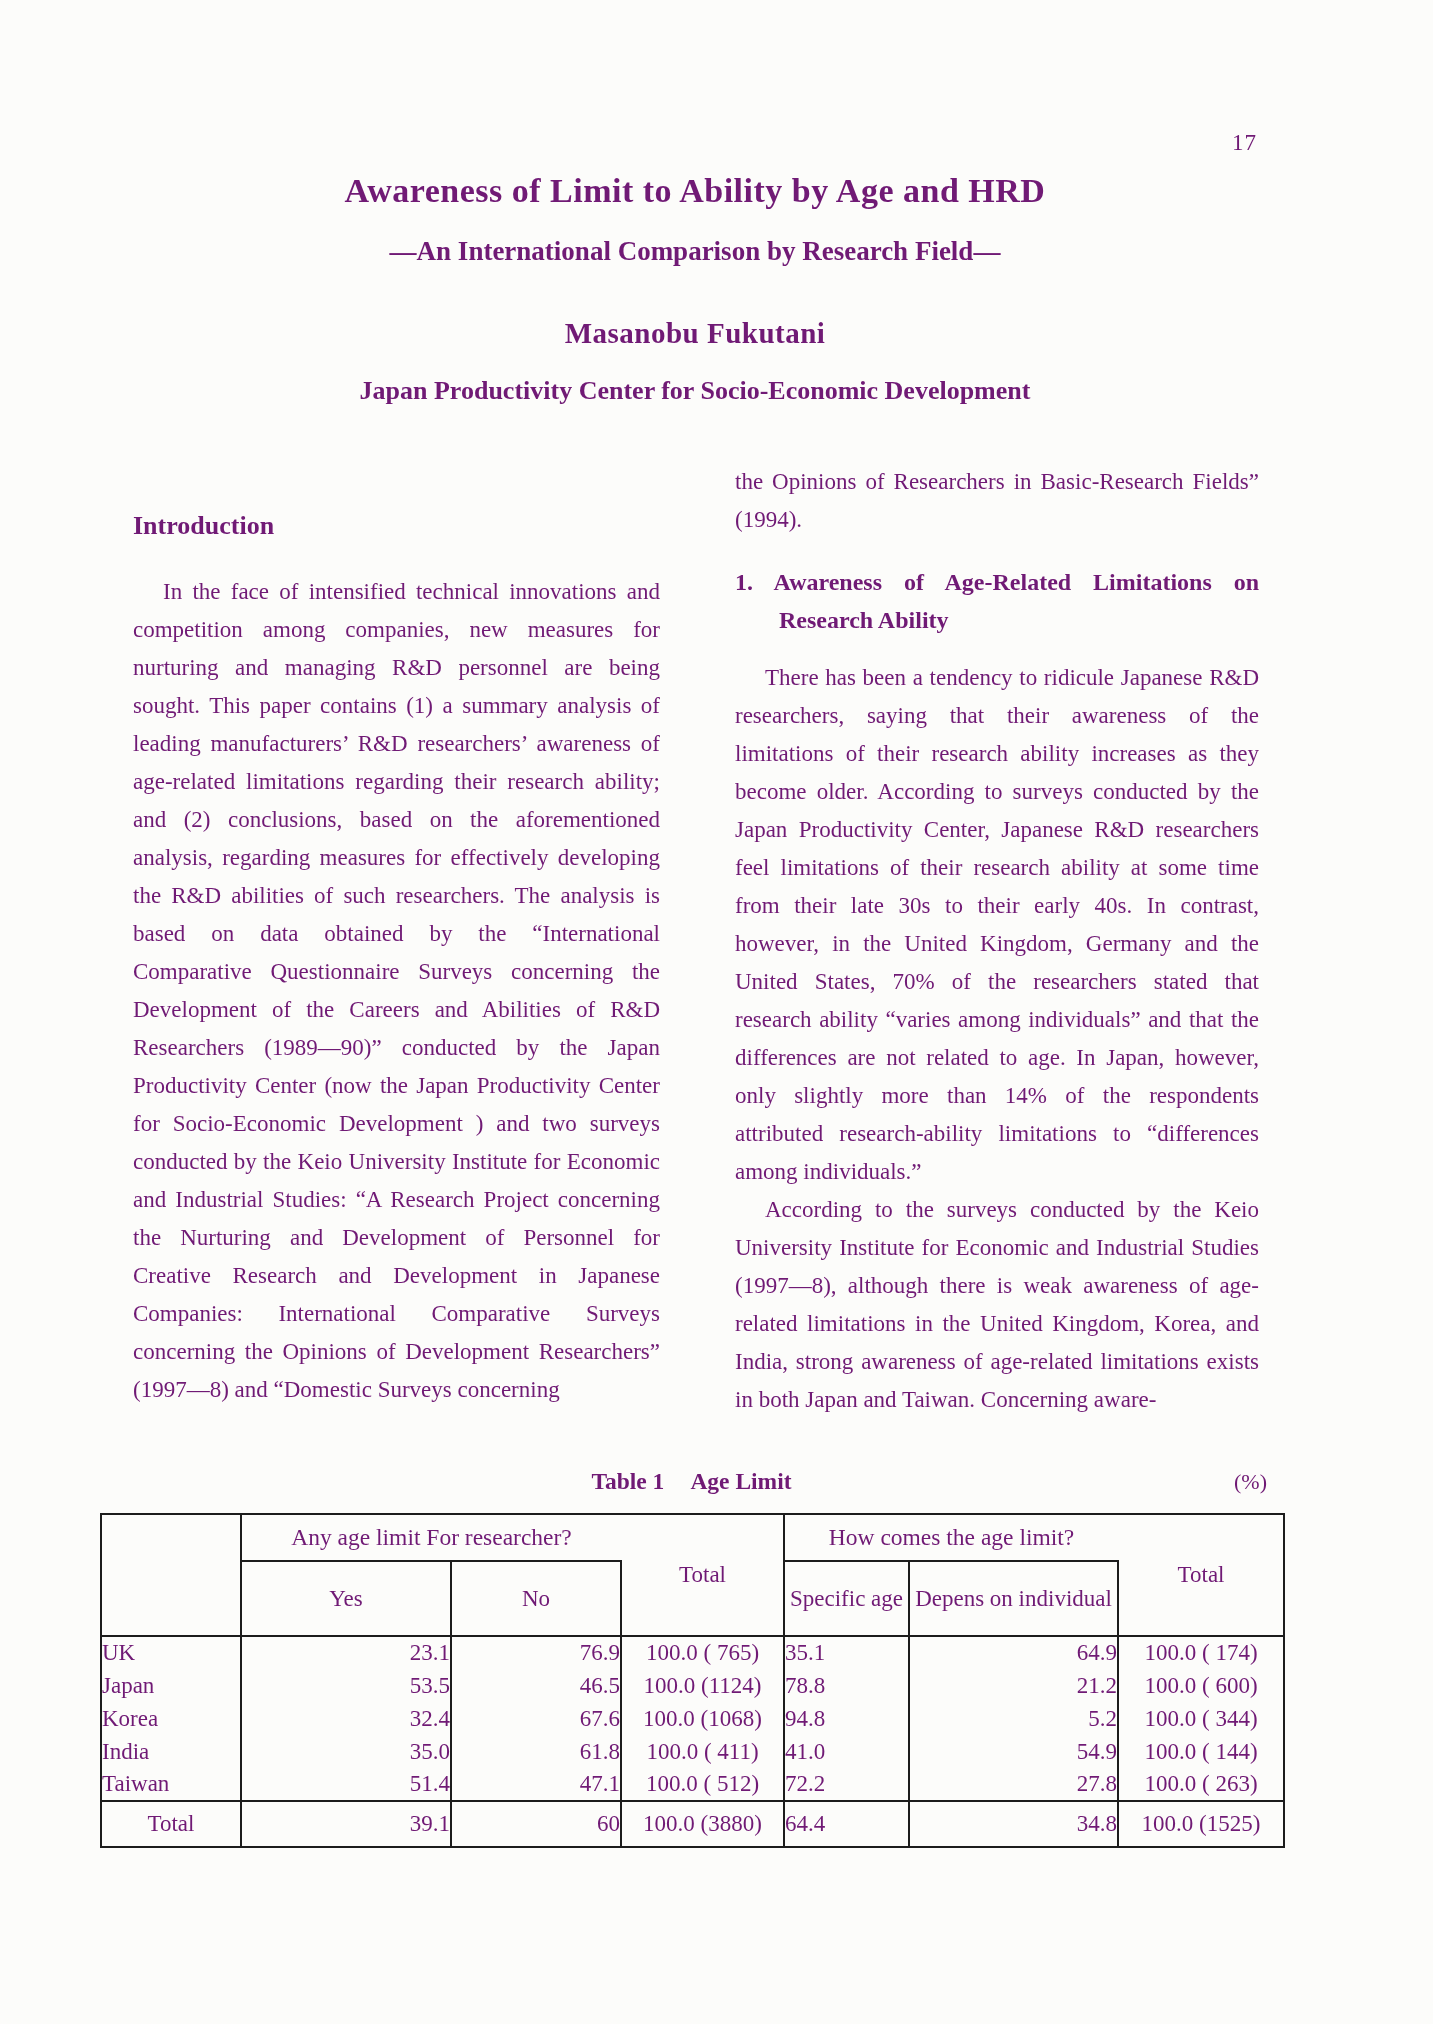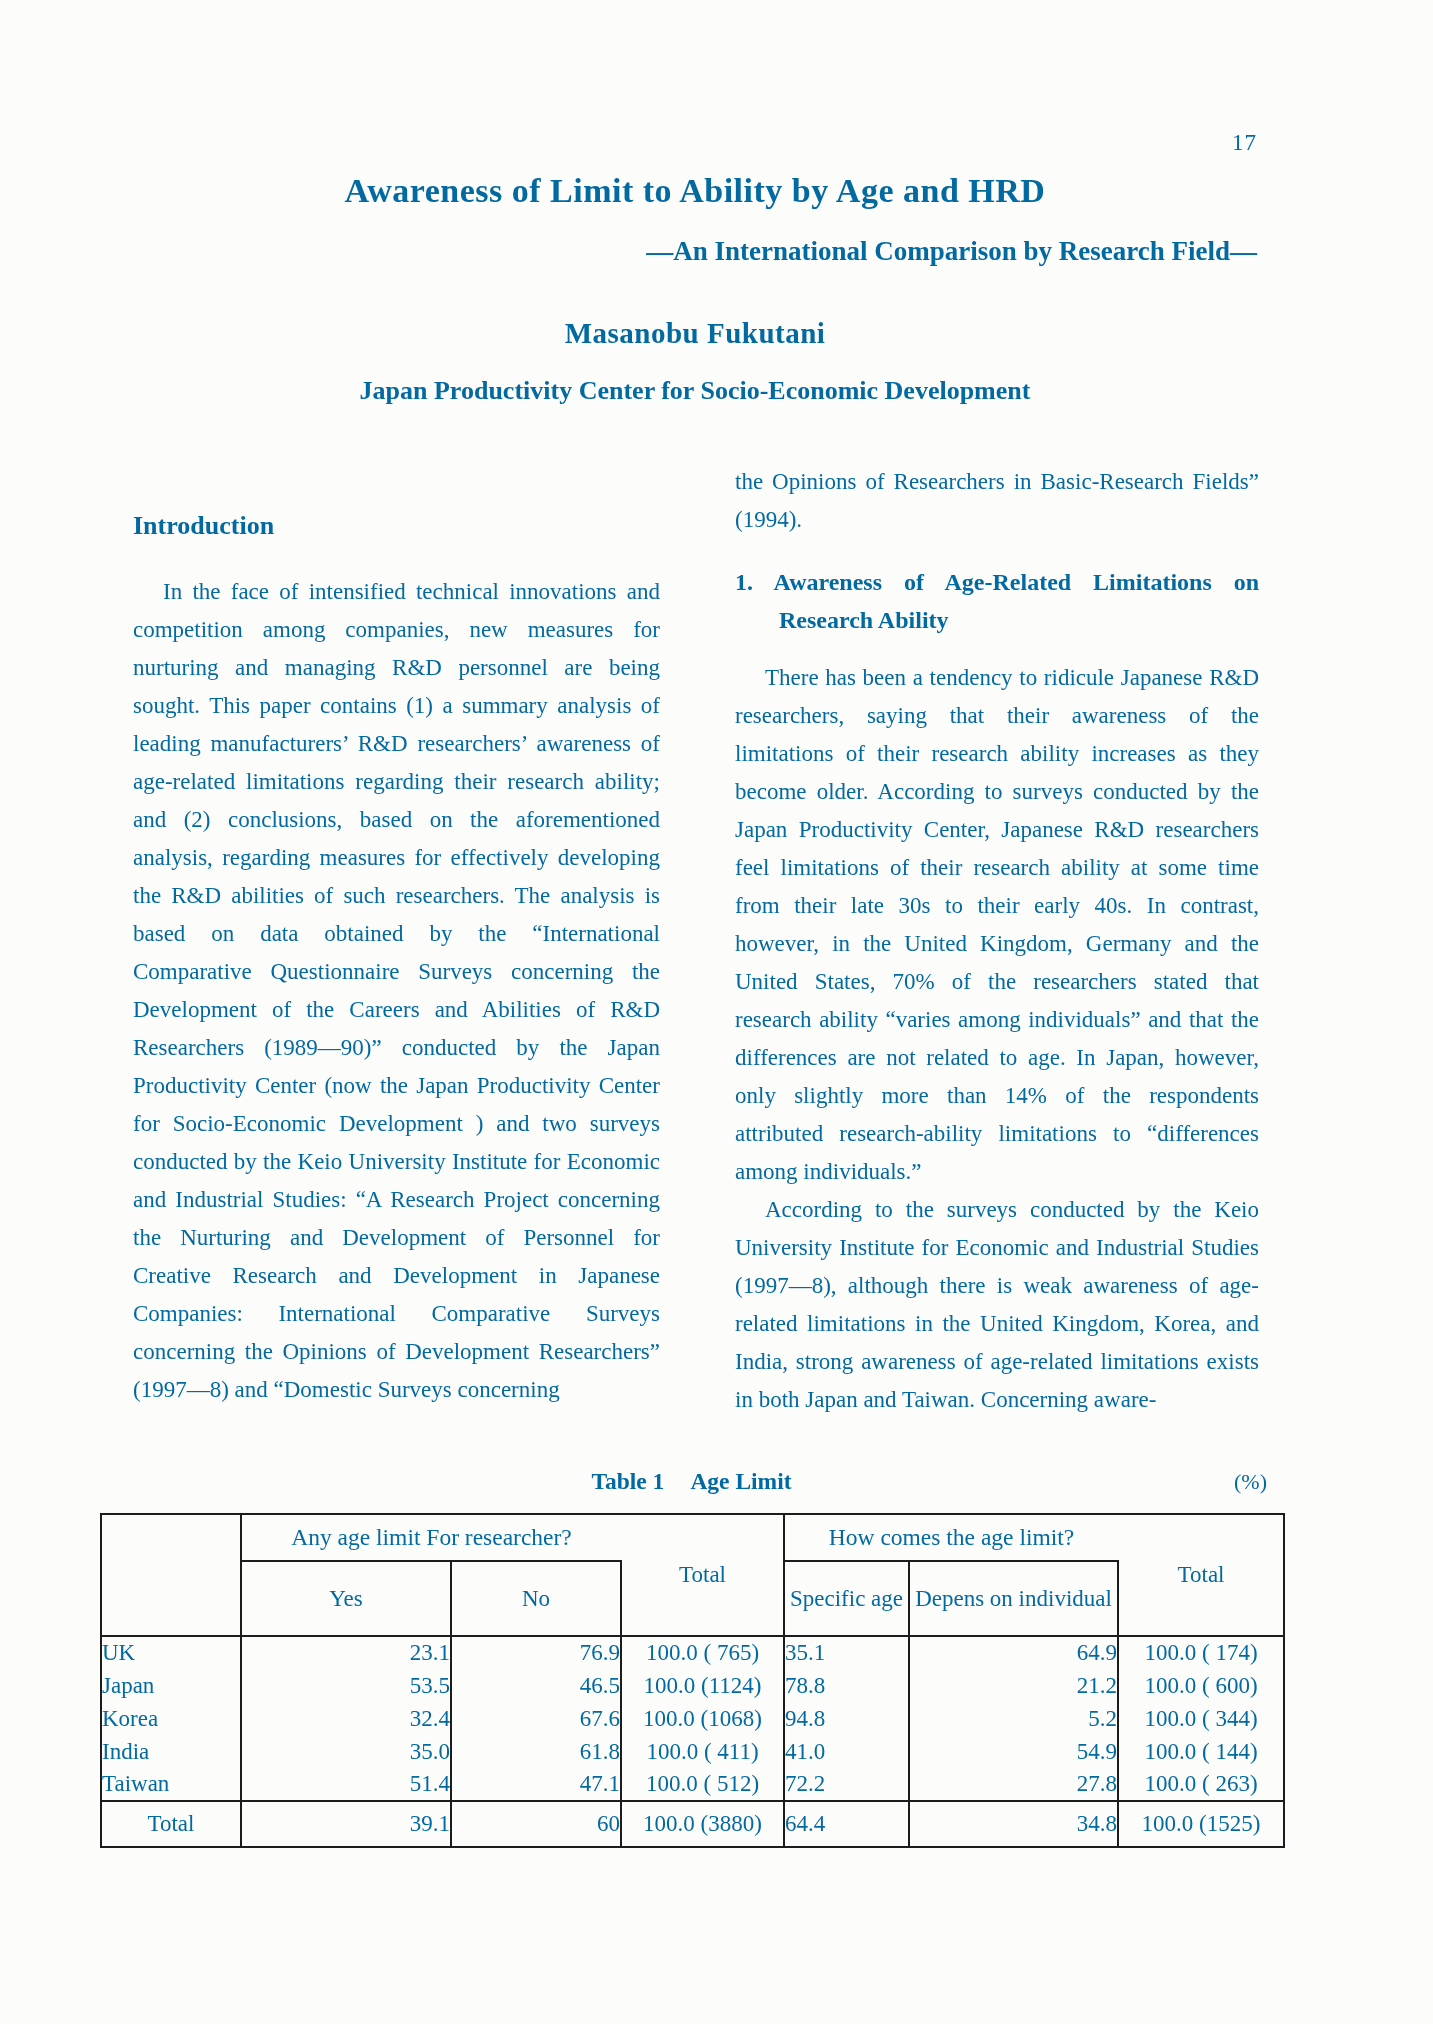--- a/index.html
+++ b/index.html
@@ -2,38 +2,38 @@
 <html><head>
 <meta charset="utf-8">
 <style>
   html,body { margin:0; padding:0; background:#d9d9d6; }
   .page {
     position:relative;
     width:1433px; height:2024px;
     margin:0 auto;
     background:#fcfcfa;
     font-family:"Liberation Serif","DejaVu Serif",serif;
-    color:#0369a1;
+    color:#701a75;
     overflow:hidden;
   }
   .page-number {
     position:absolute; top:130px; left:1232px;
     font-size:23px; letter-spacing:1px;
   }
   .paper-header {
     position:absolute; top:172px; left:133px; width:1124px;
     text-align:center;
   }
   .paper-title {
     margin:0 0 26px 0;
     font-size:34px; font-weight:bold; letter-spacing:0.5px;
   }
   .paper-subtitle {
     margin:0 0 50px 0;
-    font-size:27px; font-weight:bold;text-align:right;
+    font-size:27px; font-weight:bold;
   }
   .author-name {
     margin:0 0 26px 0;
     font-size:29px; font-weight:bold; letter-spacing:0.5px;
   }
   .author-affiliation {
     margin:0;
     font-size:26px; font-weight:bold;
   }
   .col { position:absolute; }

